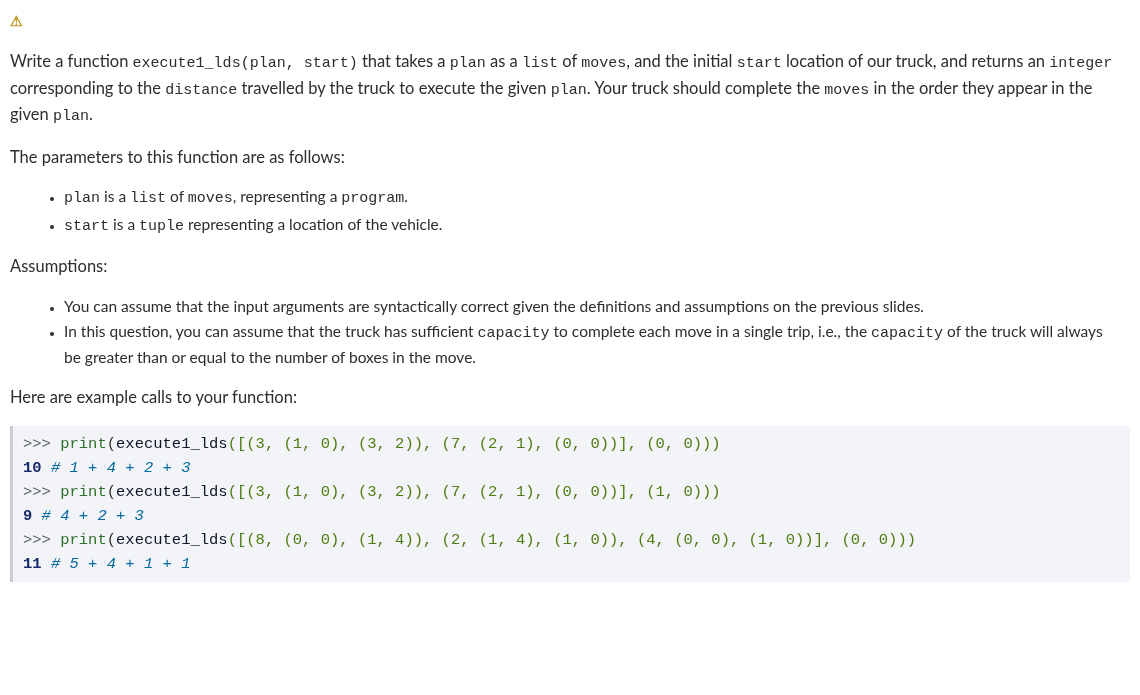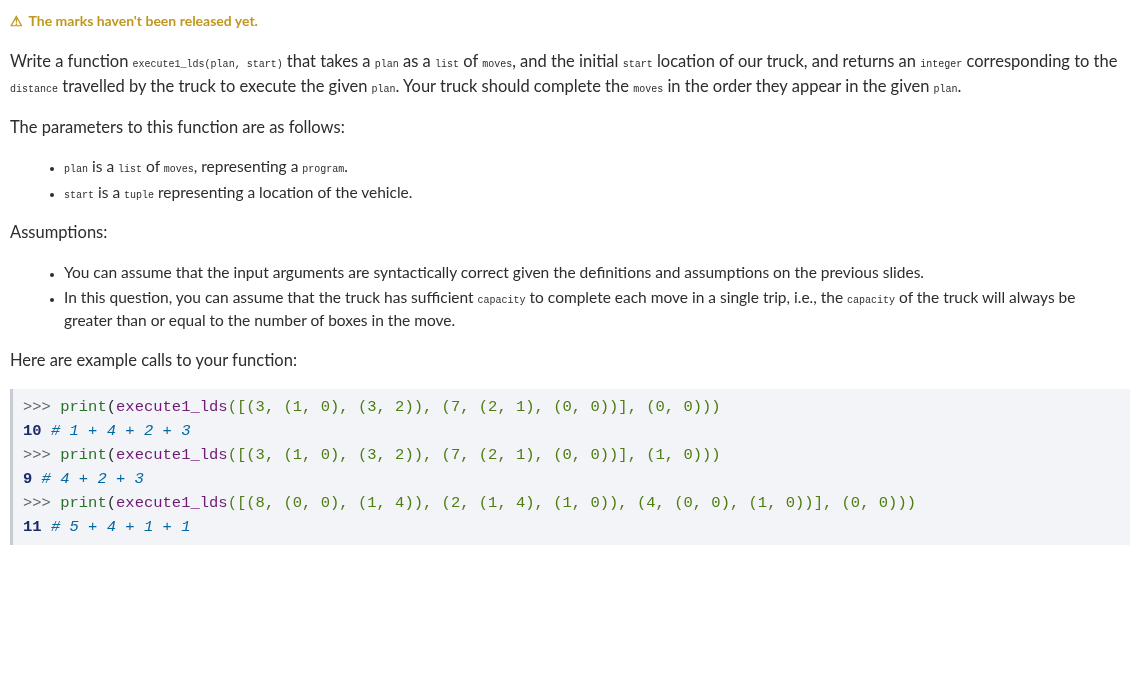--- a/index.html
+++ b/index.html
@@ -22,46 +22,45 @@
     align-items: center;
     gap: 6px;
   }
   .warning-icon { font-size: 14px; }
   p { margin: 0 0 16px 0; }
   ul { margin: 0 0 16px 0; padding-left: 42px; }
   li { margin: 2px 12px; font-size: 15.5px; }
   li::marker { font-size: 11px; }
   .mono {
     font-family: Consolas, "Courier New", monospace;
-    font-size: 10px;
+    font-size: 15px;
   }
   .code-block {
     background: #f3f4f8;
     border-left: 3px solid #c8cad4;
     padding: 6px 10px;
     font-family: Consolas, "Courier New", monospace;
     font-size: 15.5px;
     line-height: 1.55;
     white-space: pre;
     overflow-x: auto;
     margin-top: 6px;
   }
   .prompt { color: #5a6270; }
   .kw-print { color: #2f6f2f; }
-  .func { color: #701a75; }
+  .func { color: #0f172a; }
   .num { color: #4d7c0f; }
   .out { color: #1a2b6b; font-weight: 600; margin-top: 12px; }
   .comment { color: #0369a1; font-style: italic; }
 </style>
 </head>
 <body>
 
 <div class="warning">
   <span class="warning-icon">⚠</span>
-  <span>The marks haven't been released yet.</span>
 </div>
 
 <p>
   <span>Write a function </span><span class="mono">execute1_lds(plan, start)</span><span> that takes a </span><span class="mono">plan</span><span> as a </span><span class="mono">list</span><span> of </span><span class="mono">moves</span><span>, and the initial </span><span class="mono">start</span><span> location of our truck, and returns an </span><span class="mono">integer</span><span> corresponding to the </span><span class="mono">distance</span><span> travelled by the truck to execute the given </span><span class="mono">plan</span><span>. Your truck should complete the </span><span class="mono">moves</span><span> in the order they appear in the given </span><span class="mono">plan</span><span>.</span>
 </p>
 
 <p>The parameters to this function are as follows:</p>
 
 <ul>
   <li>

